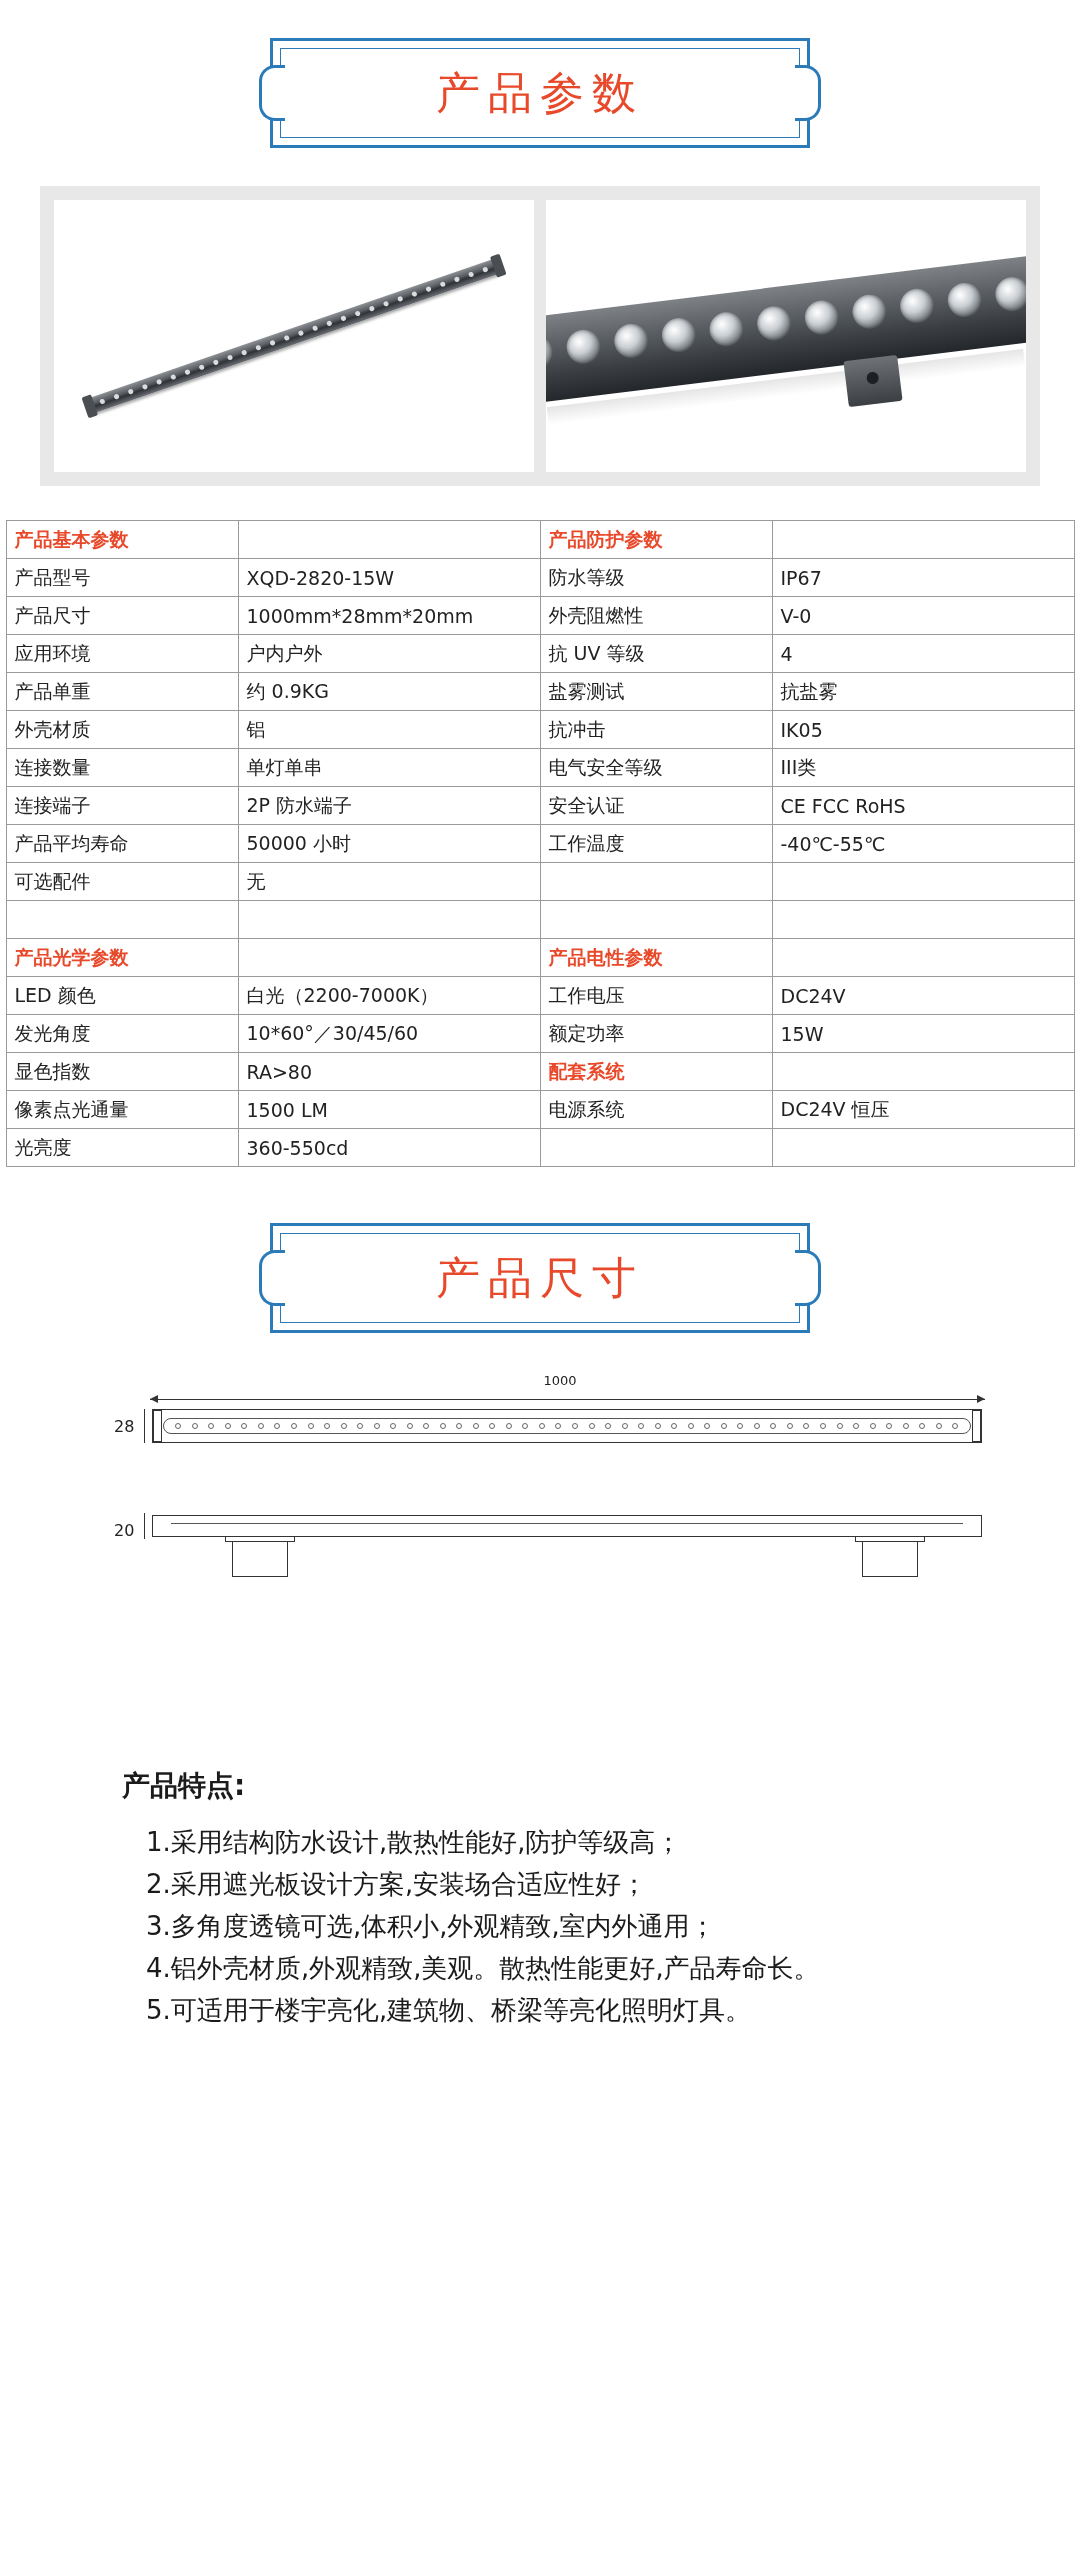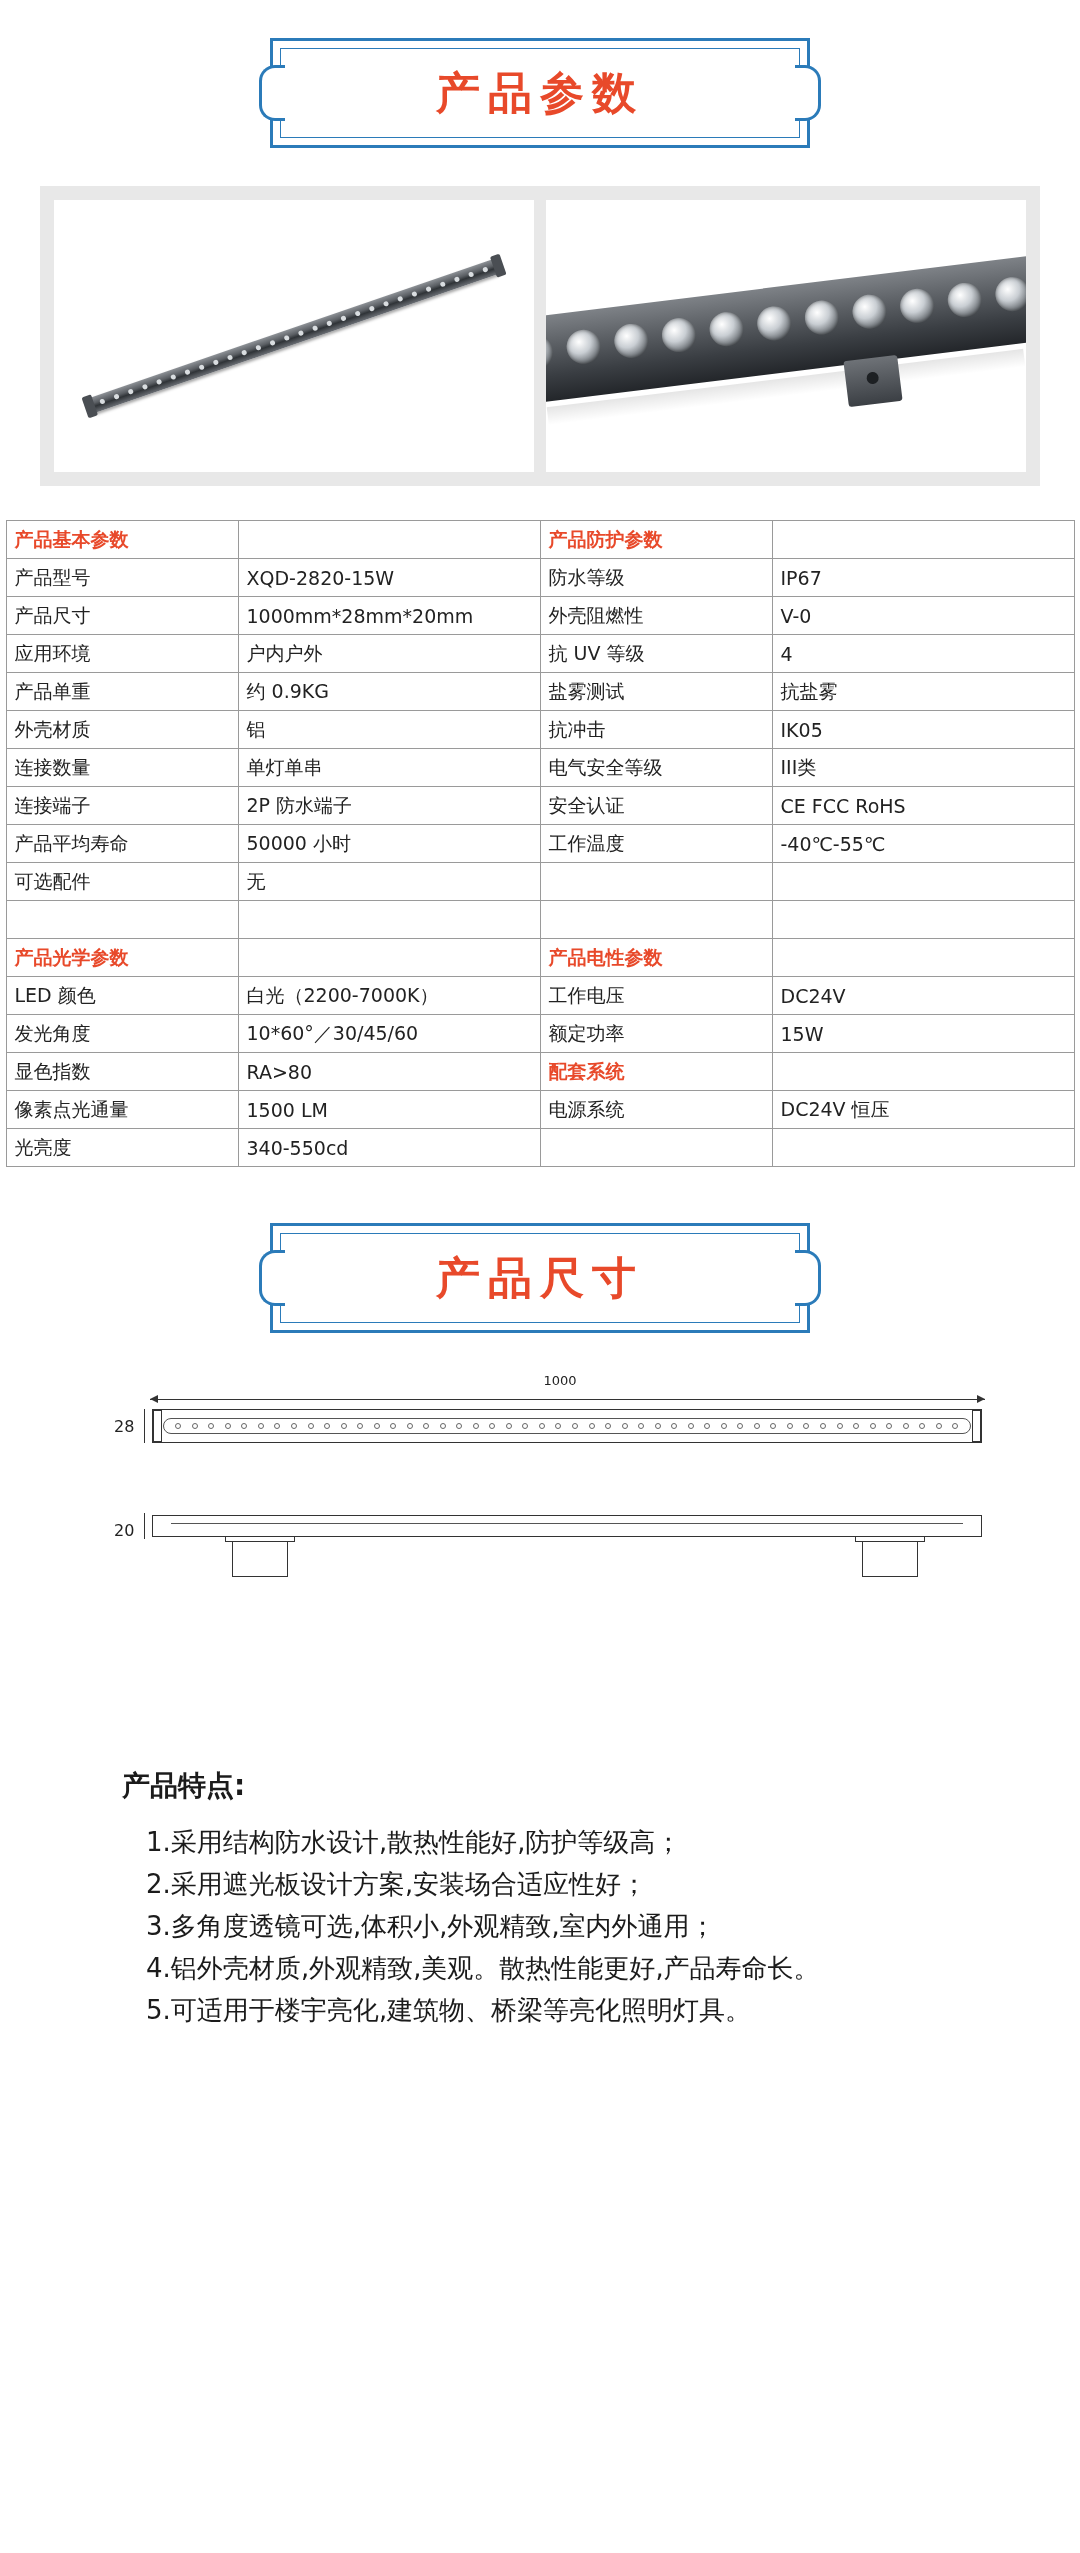--- a/index.html
+++ b/index.html
@@ -48,21 +48,21 @@
     height: 56px;
     background: #ffffff;
     border: 3px solid #2b7bb9;
     box-sizing: border-box;
   }
   .banner .notch.left  { left: -14px;  border-radius: 16px 0 0 16px; border-right: none;}
   .banner .notch.right { right: -14px; border-radius: 0 16px 16px 0; border-left: none;}
   .banner-title {
     font-family: "DejaVu Sans", sans-serif;
     font-size: 44px;
-    font-weight: bold;
+    font-weight: normal;
     letter-spacing: 8px;
     color: #e8492a;
     position: relative;
     z-index: 2;
   }
 
   
   .photos {
     margin: 38px auto 0 auto;
     width: 1000px;
@@ -520,21 +520,21 @@
         <td class="c4"></td>
       </tr>
     <tr>
         <td class="c1">像素点光通量</td>
         <td class="c2">1500 LM</td>
         <td class="c3">电源系统</td>
         <td class="c4">DC24V 恒压</td>
       </tr>
     <tr>
         <td class="c1">光亮度</td>
-        <td class="c2">340-550cd</td>
+        <td class="c2">360-550cd</td>
         <td class="c3"></td>
         <td class="c4"></td>
       </tr>
   </tbody>
 </table>
 
 <div class="sp-mid"></div>
 
 <div class="banner-wrap">
   <div class="banner">

